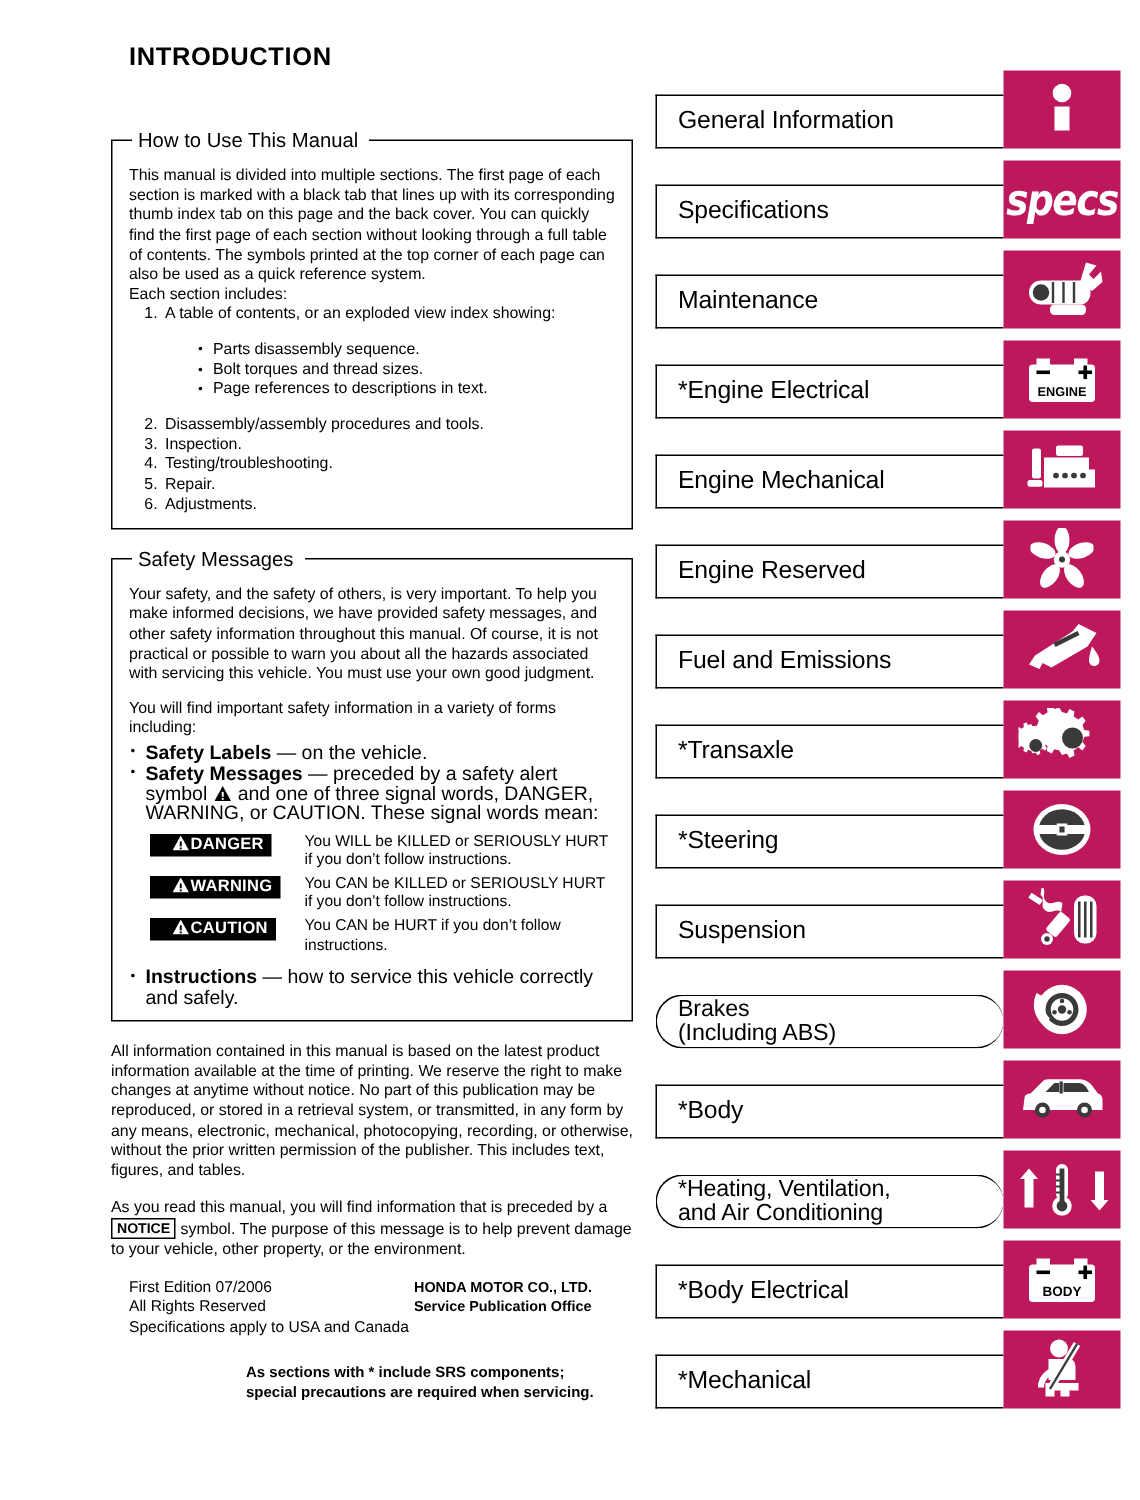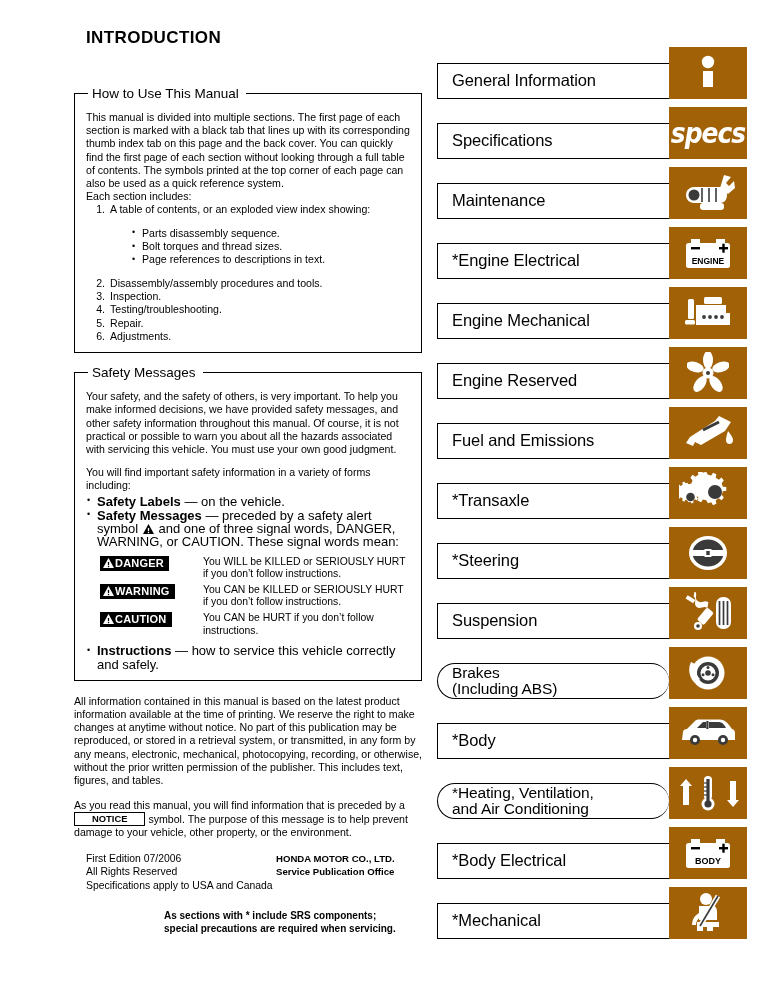--- a/index.html
+++ b/index.html
@@ -118,38 +118,38 @@
   table.signal td.badge-cell { width: 94px; padding-right: 9px; }
   table.signal td.desc { line-height: 12.6px; }
 
   .signal-badge {
     display: inline-block;
     background: #000;
     color: #fff;
     font-weight: bold;
     font-size: 11px;
     letter-spacing: 0.2px;
-    padding: 1px 5px 1px 3px;
+    padding: 1px 5px 1px 15px;
     white-space: nowrap;
     line-height: 13px;
   }
   .signal-badge .tri-w {
     display: inline-block;
     width: 11px;
     height: 10px;
     vertical-align: -1px;
     margin-right: 1px;
   }
 
   .notice-box {
     display: inline-block;
     border: 1.2px solid #000;
     font-size: 9.4px;
     font-weight: bold;
-    padding: 0 17px;
+    padding: 0 3px;
     line-height: 11.5px;
     vertical-align: 0.5px;
   }
 
   
   .footer-wrap {
     position: absolute;
     left: 86px;
     top: 852px;
     width: 340px;
@@ -190,21 +190,21 @@
     padding-left: 14px;
     font-size: 16.5px;
     line-height: 17.5px;
     letter-spacing: -0.1px;
     box-sizing: border-box;
     margin-top: 16px;
   }
   .tab-label.two-line { font-size: 15.5px; line-height: 16.5px; border-radius: 18px; }
   .tab-icon {
     width: 78px;
-    background: #a16207;
+    background: #be185d;
     display: flex;
     align-items: center;
     justify-content: center;
     box-sizing: border-box;
   }
   .tab-icon svg { display: block; }
 
   .specs-word {
     color: #fff;
     font-family: "DejaVu Sans", sans-serif;

